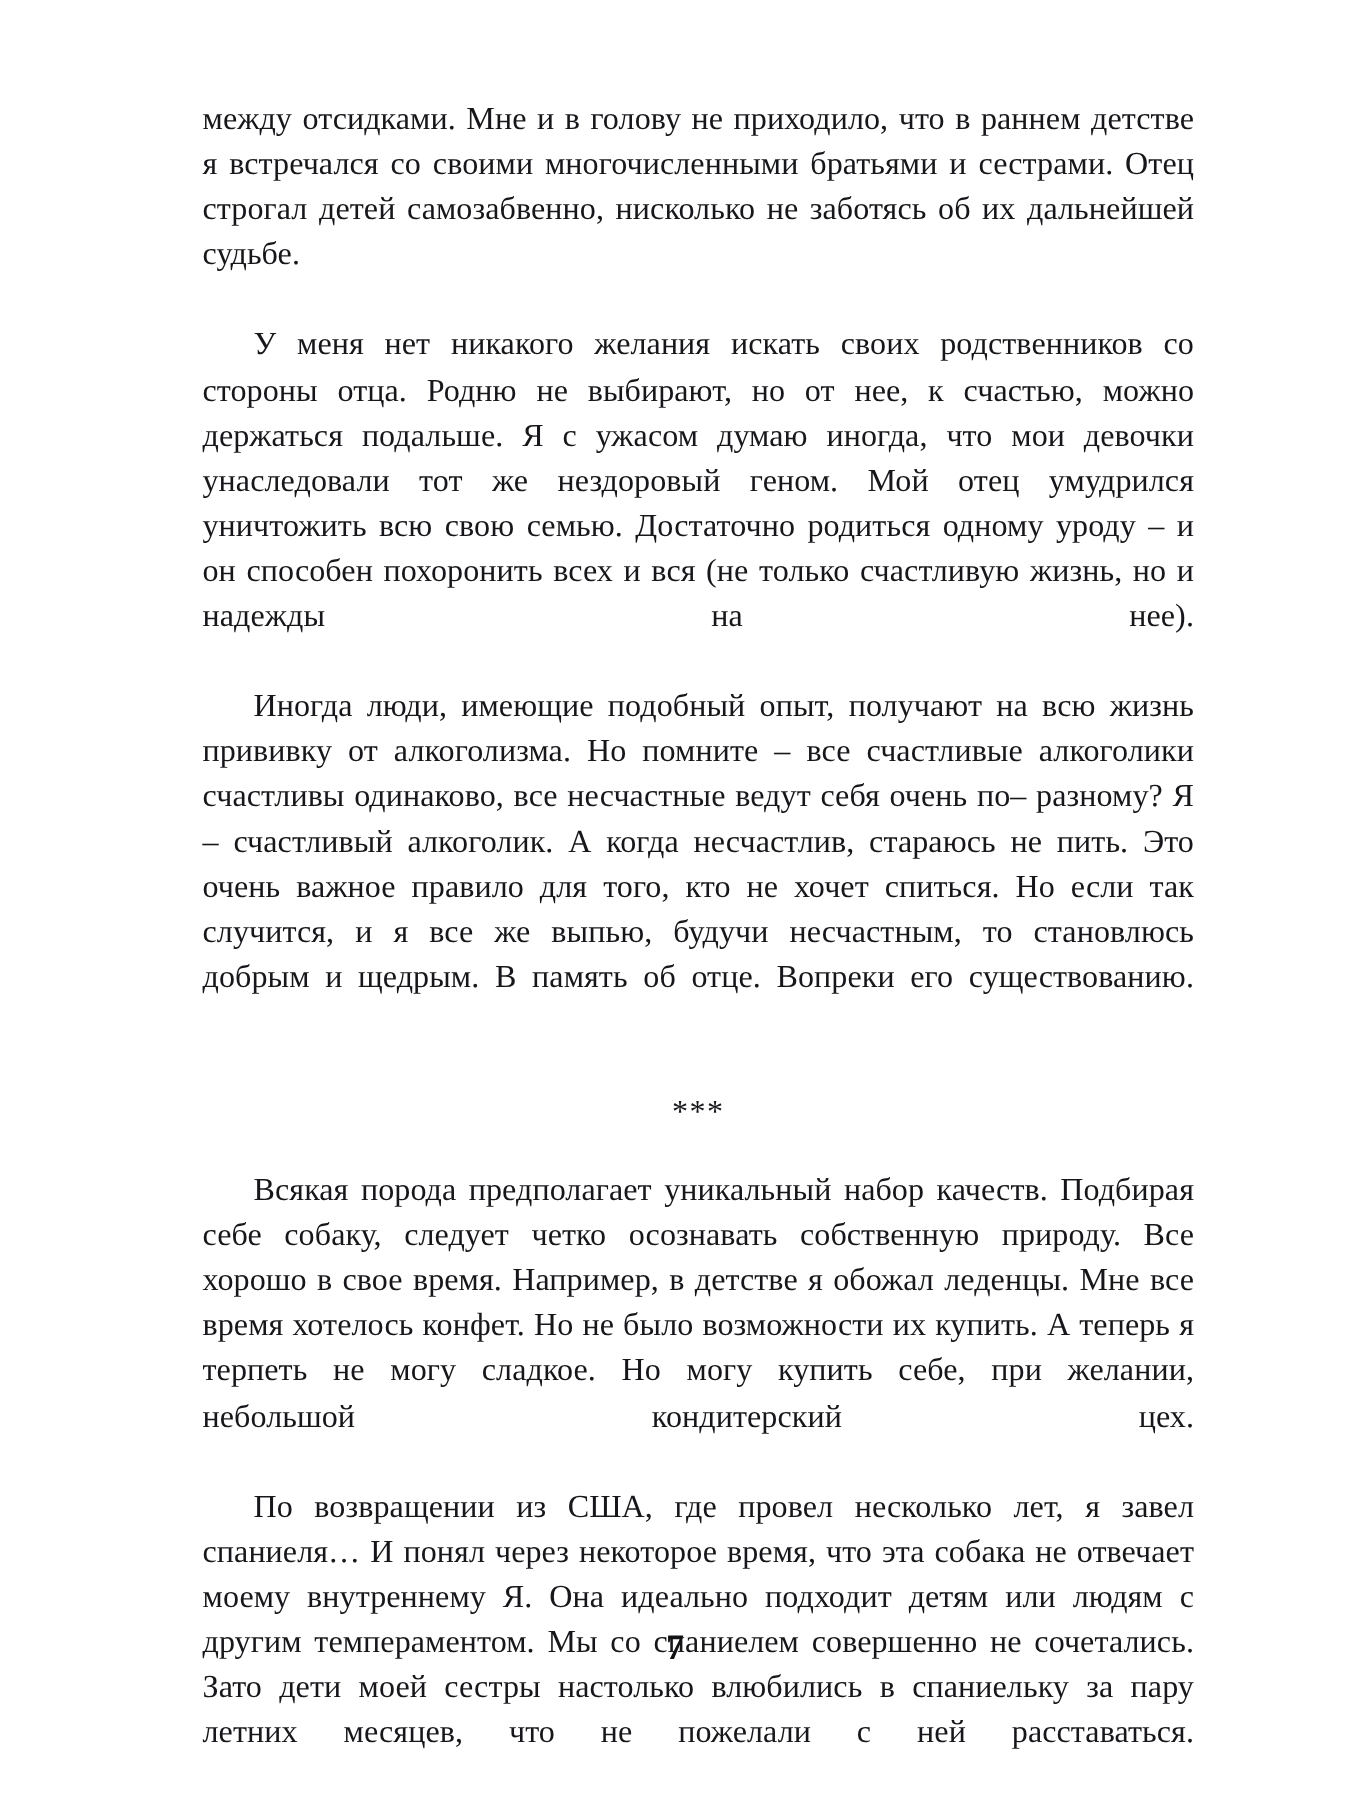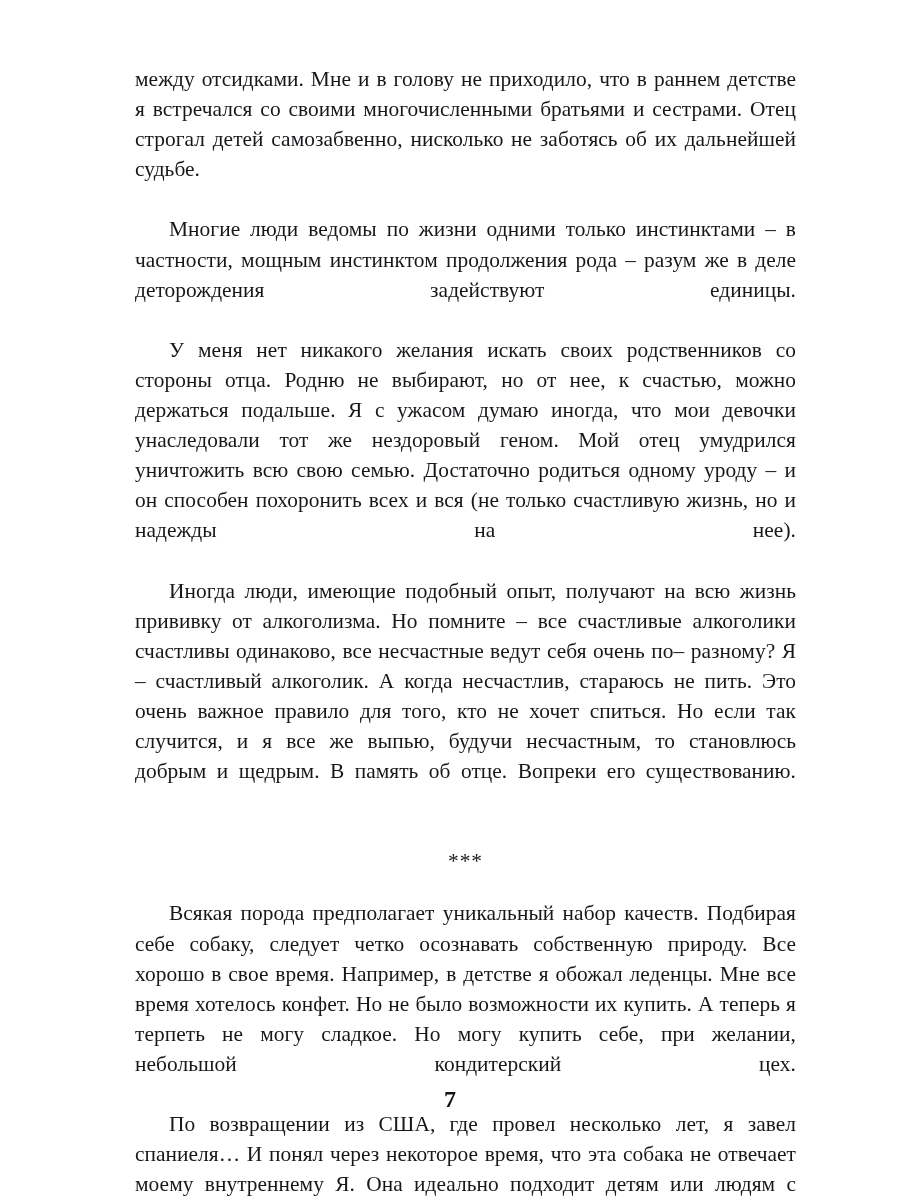--- a/index.html
+++ b/index.html
@@ -82,21 +82,20 @@
 </style>
 </head>
 <body>
 
 <div id="page">
 
   <div id="text-column">
 
     <p class="para continuation">между отсидками. Мне и в голову не приходило, что в раннем детстве я встречался со своими многочисленными братьями и сестрами. Отец строгал детей самозабвенно, нисколько не заботясь об их дальнейшей судьбе.</p>
 
-    <p class="para">Многие люди ведомы по жизни одними только инстинктами – в частности, мощным инстинктом продолжения рода – разум же в деле деторождения задействуют единицы.</p>
 
     <p class="para">У меня нет никакого желания искать своих родственников со стороны отца. Родню не выбирают, но от нее, к счастью, можно держаться подальше. Я с ужасом думаю иногда, что мои девочки унаследовали тот же нездоровый геном. Мой отец умудрился уничтожить всю свою семью. Достаточно родиться одному уроду – и он способен похоронить всех и вся (не только счастливую жизнь, но и надежды на нее).</p>
 
     <p class="para">Иногда люди, имеющие подобный опыт, получают на всю жизнь прививку от алкоголизма. Но помните –  все счастливые алкоголики счастливы одинаково, все несчастные ведут себя очень по– разному? Я –  счастливый алкоголик. А когда несчастлив, стараюсь не пить. Это очень важное правило для того, кто не хочет спиться. Но если так случится, и я все же выпью, будучи несчастным, то становлюсь добрым и щедрым. В память об отце. Вопреки его существованию.</p>
 
     <div class="spacer-before-break"></div>
 
     <p class="scene-break">***</p>
 
     <div class="spacer-after-break"></div>

